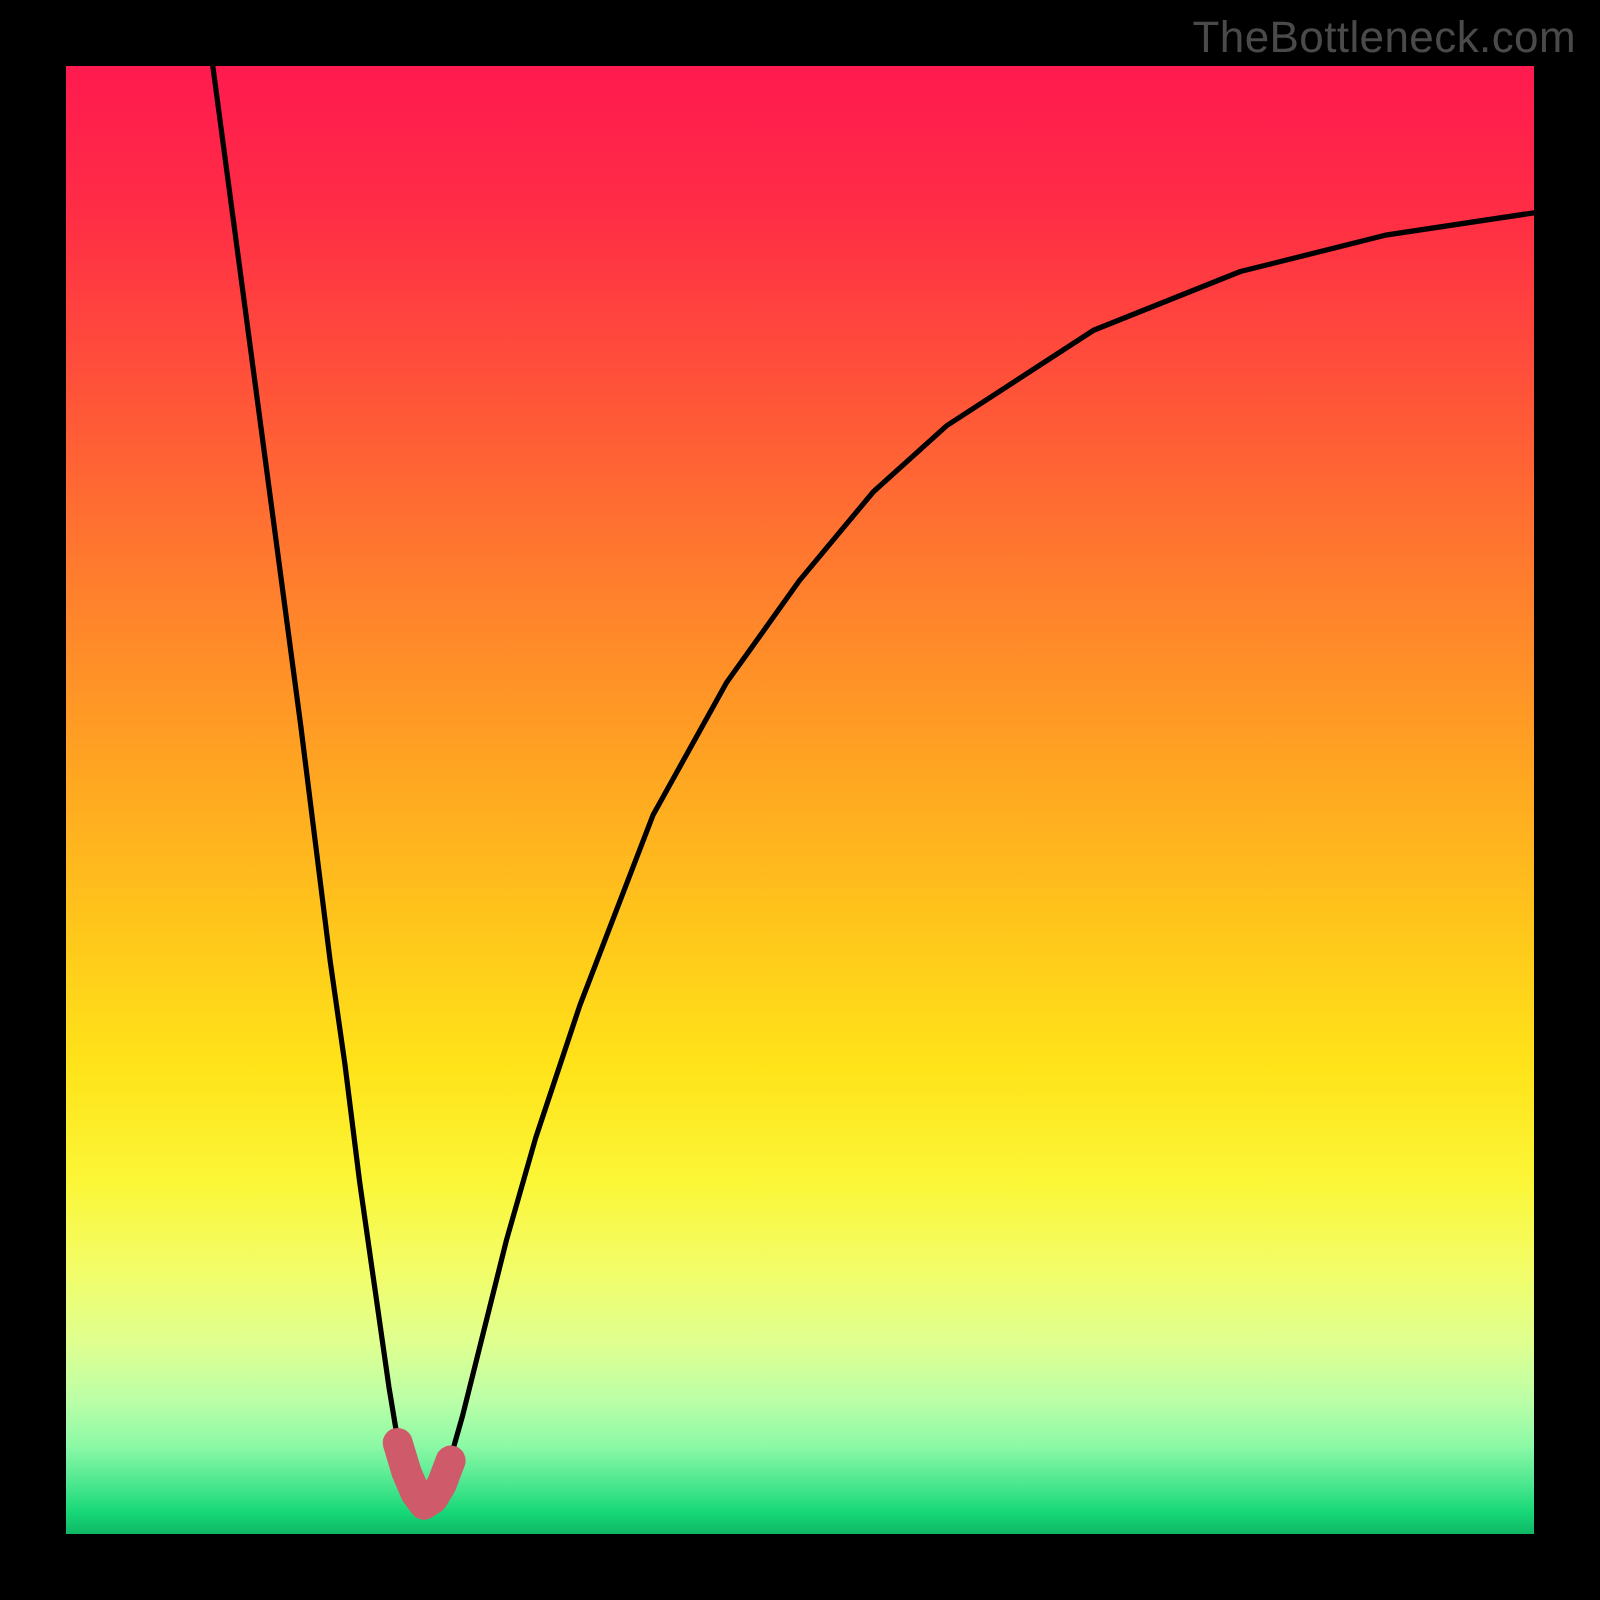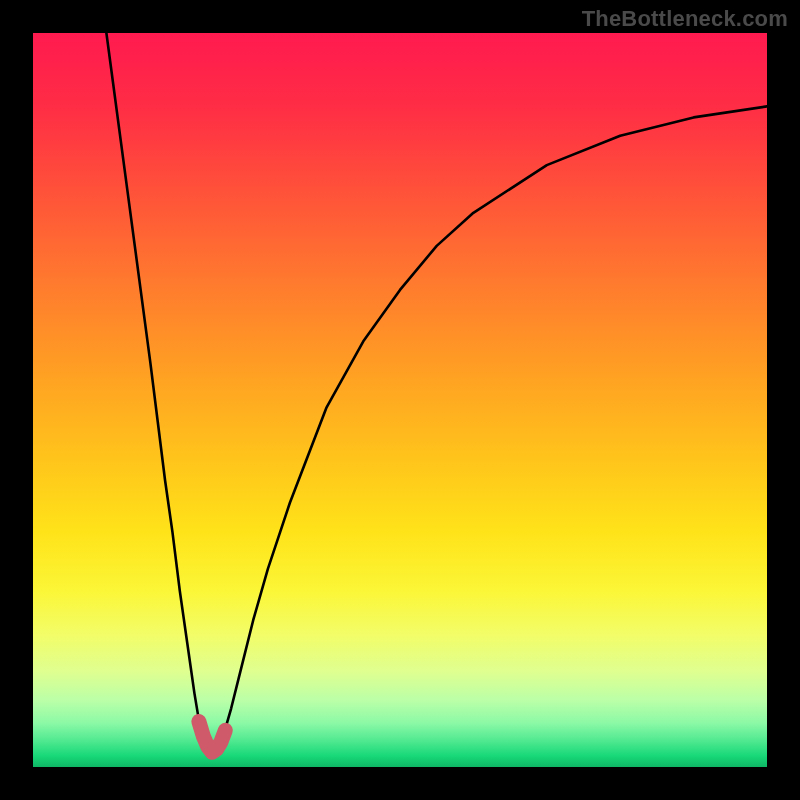--- a/index.html
+++ b/index.html
@@ -9,21 +9,21 @@
     width: 800px;
     height: 800px;
     background: #000;
   }
   .watermark {
     position: absolute;
     top: 6px;
     right: 12px;
     font-family: Arial, Helvetica, sans-serif;
     font-size: 22px;
-    font-weight: 700;
+    font-weight: 400;
     color: #4a4a4a;
     letter-spacing: 0.2px;
     z-index: 10;
   }
   .plot-area {
     position: absolute;
     left: 33px;
     top: 33px;
     width: 734px;
     height: 734px;

